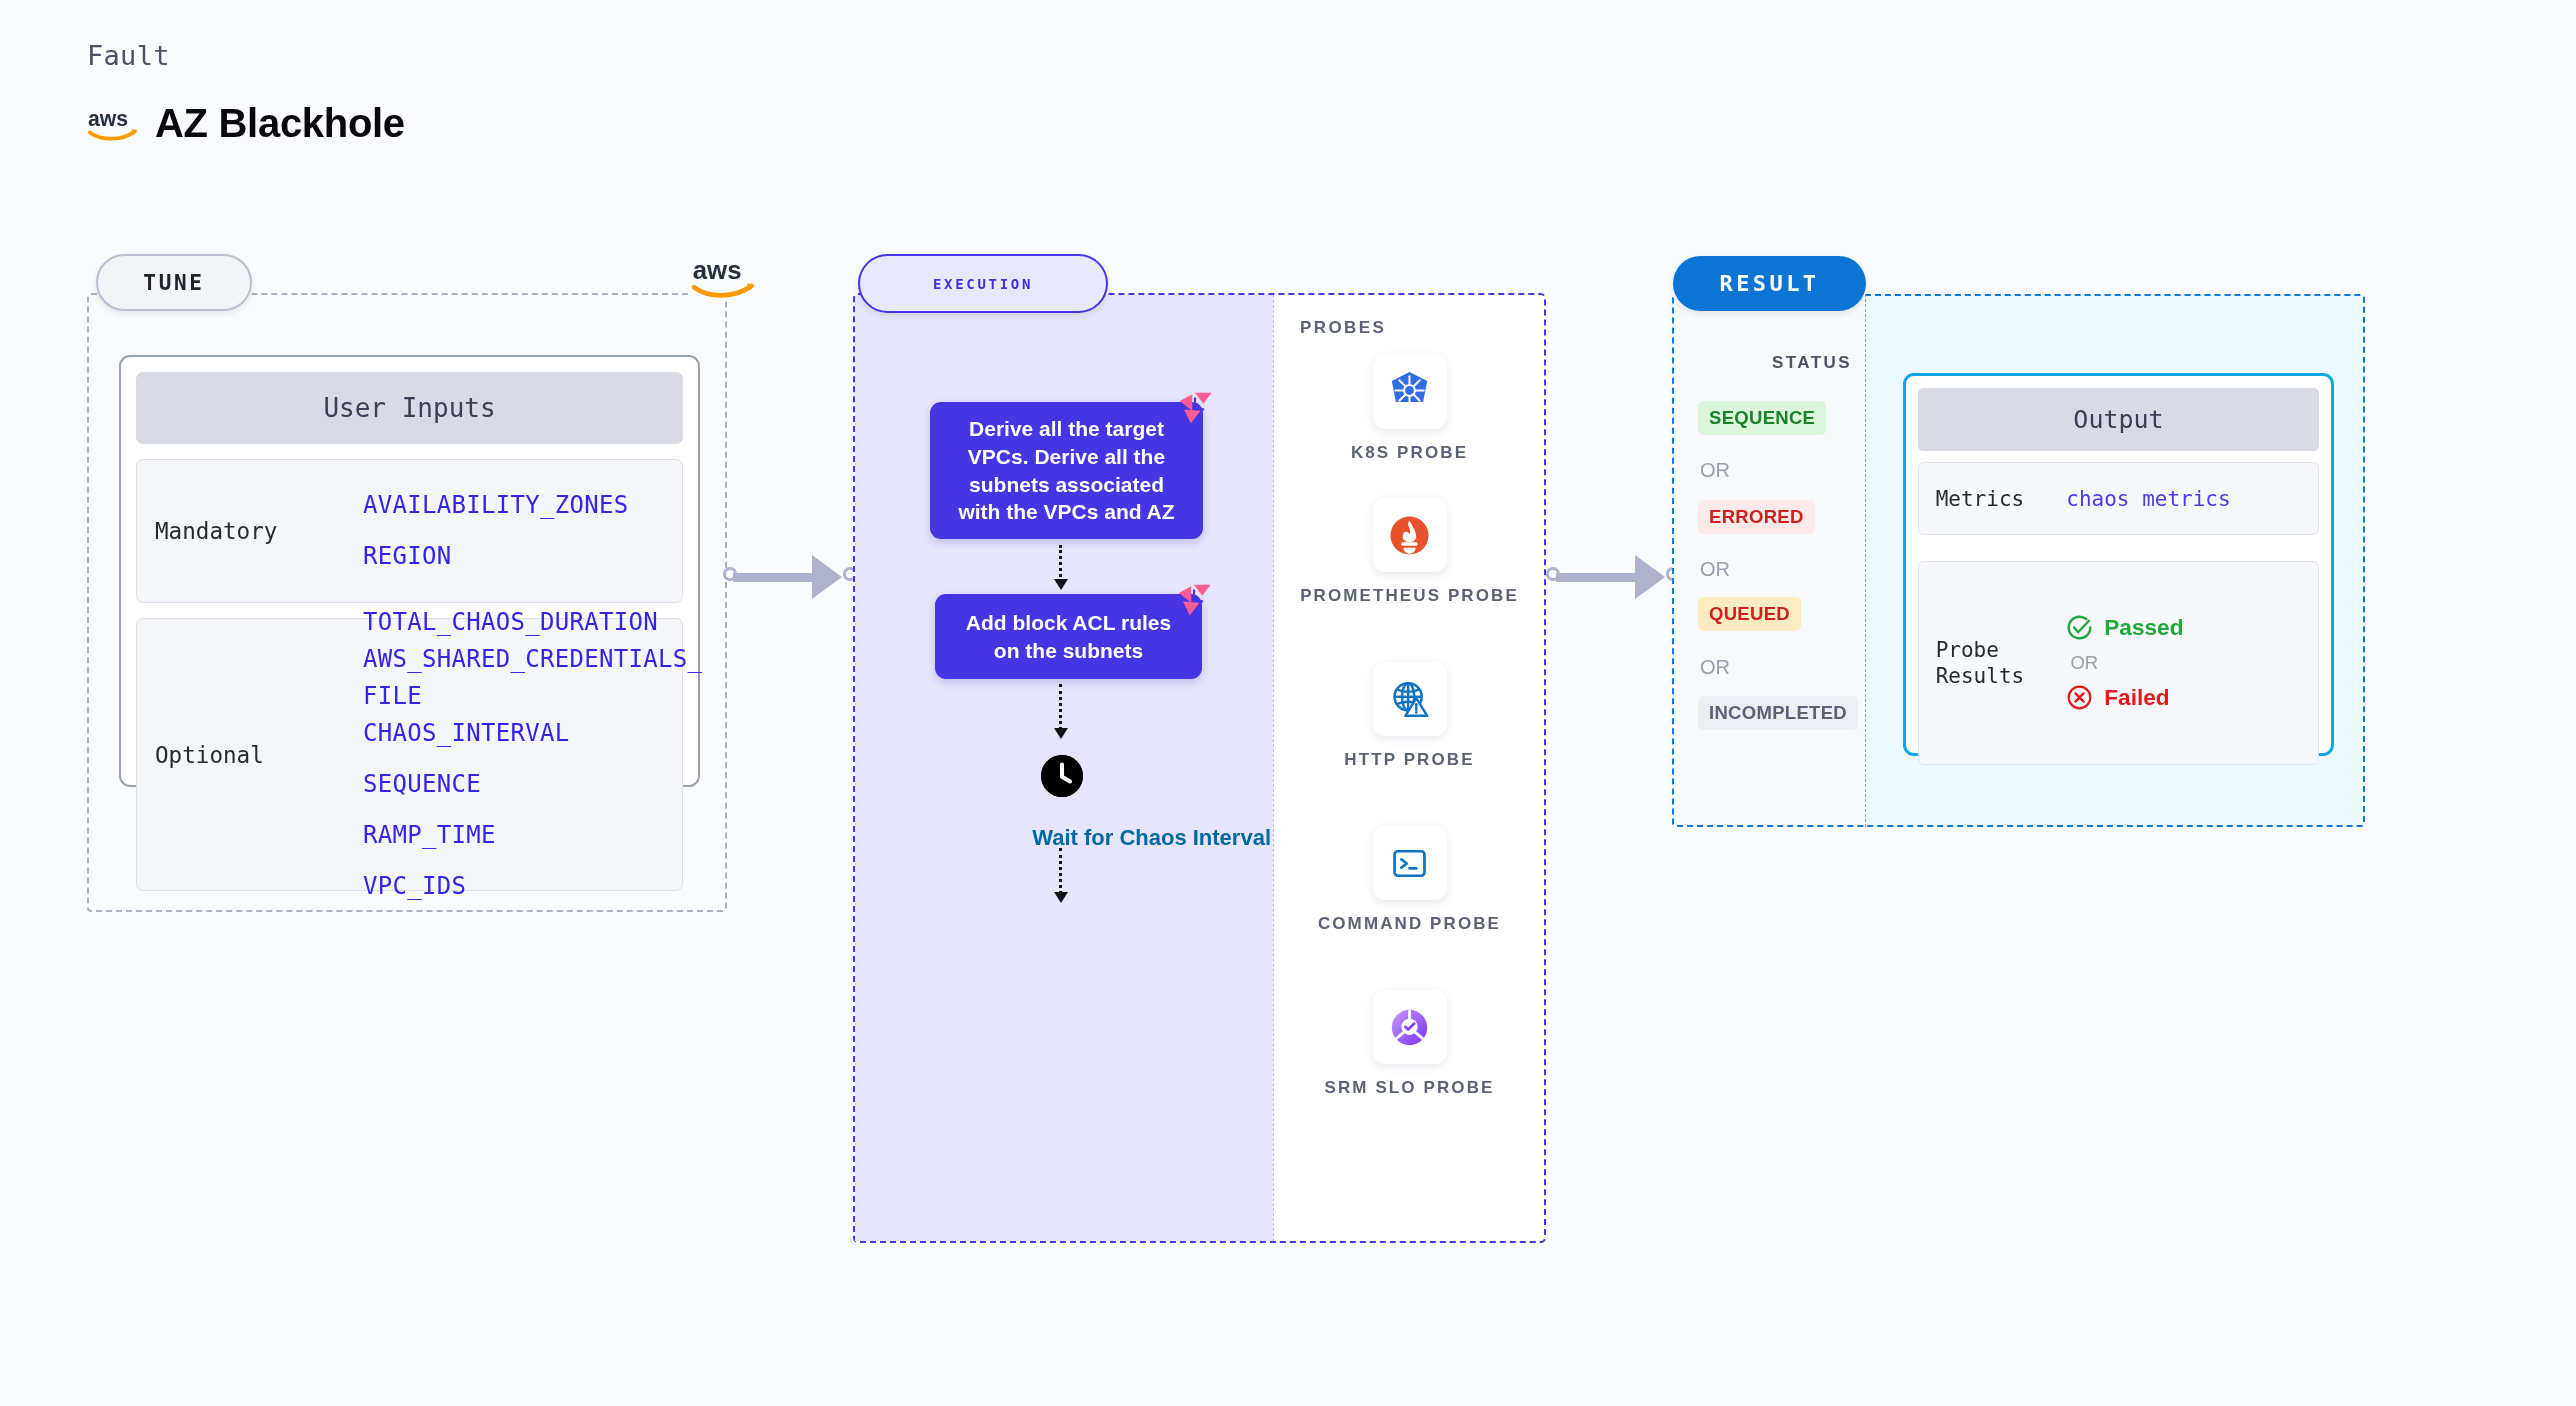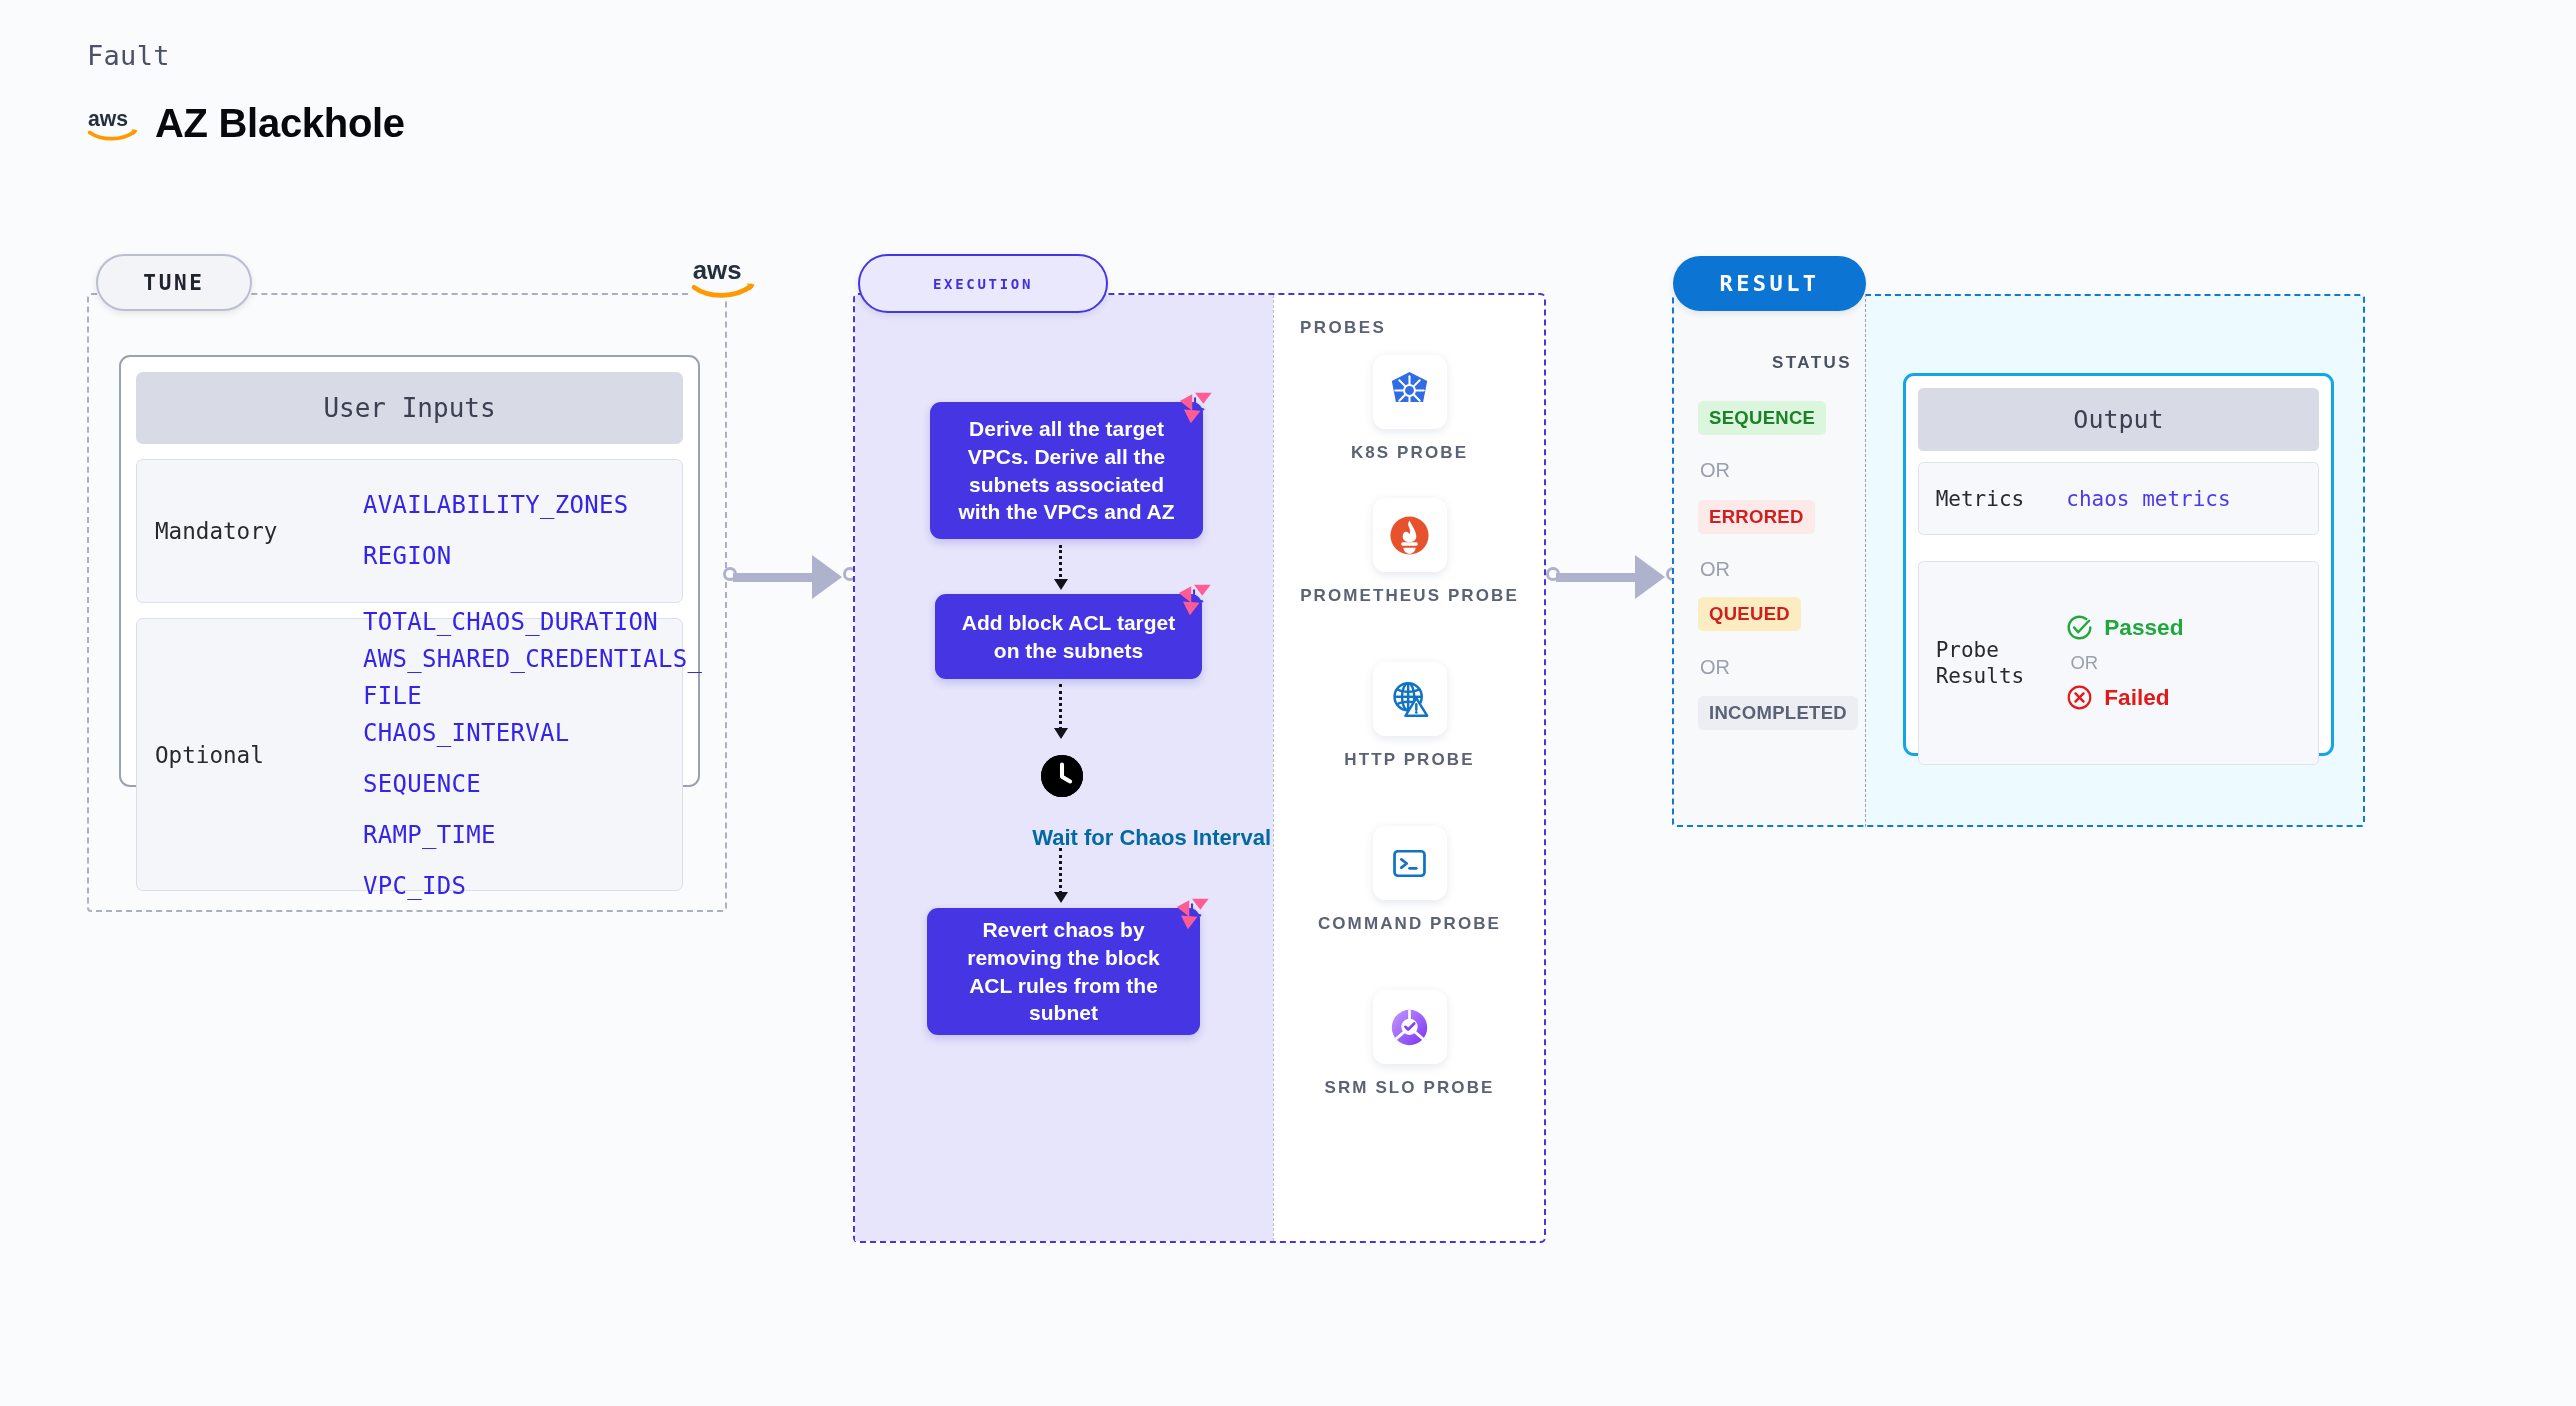--- a/index.html
+++ b/index.html
@@ -303,21 +303,21 @@
         <path d="M20 48 L10 28 L34 30 Z" fill="#ff5c93"></path>
         <path d="M26 26 L26 12" stroke="#4535e3" stroke-width="3" fill="none" stroke-linecap="round"></path>
         <path d="M26 26 L38 28" stroke="#4535e3" stroke-width="3" fill="none" stroke-linecap="round"></path>
       </svg>
     </span>
   </div>
   <div class="connector" style="left:206px;top:252px;height:37px;"></div>
   <div class="connector-arrow" style="left:201px;top:286px;"></div>
 
   <div class="step-box" style="left:82px;top:301px;width:267px;height:85px;">
-    <span>Add block ACL target on the subnets</span>
+    <span>Add block ACL rules on the subnets</span>
     <span class="pinwheel">
       <svg viewBox="0 0 52 52" width="36" height="36">
         <path d="M26 4 L50 4 L38 20 Z" fill="#ff5c93"></path>
         <path d="M4 16 L22 6 L22 30 Z" fill="#ff5c93"></path>
         <path d="M20 48 L10 28 L34 30 Z" fill="#ff5c93"></path>
         <path d="M26 26 L26 12" stroke="#4535e3" stroke-width="3" fill="none" stroke-linecap="round"></path>
         <path d="M26 26 L38 28" stroke="#4535e3" stroke-width="3" fill="none" stroke-linecap="round"></path>
       </svg>
     </span>
   </div>
@@ -329,32 +329,20 @@
       <svg viewBox="0 0 62 62" width="42" height="42">
         <circle cx="31" cy="31" r="31" fill="#000000"></circle>
         <path d="M31 14 L31 32 L43 39" stroke="#ffffff" stroke-width="6" fill="none" stroke-linecap="round" stroke-linejoin="round"></path>
       </svg>
     </span>
     <div id="wait-label">Wait for Chaos Interval</div>
   </div>
   <div class="connector" style="left:206px;top:555px;height:46px;"></div>
   <div class="connector-arrow" style="left:201px;top:599px;"></div>
 
-  <div class="step-box" style="left:74px;top:615px;width:273px;height:127px;">
-    <span>Revert chaos by removing the block ACL rules from the subnet</span>
-    <span class="pinwheel">
-      <svg viewBox="0 0 52 52" width="36" height="36">
-        <path d="M26 4 L50 4 L38 20 Z" fill="#ff5c93"></path>
-        <path d="M4 16 L22 6 L22 30 Z" fill="#ff5c93"></path>
-        <path d="M20 48 L10 28 L34 30 Z" fill="#ff5c93"></path>
-        <path d="M26 26 L26 12" stroke="#4535e3" stroke-width="3" fill="none" stroke-linecap="round"></path>
-        <path d="M26 26 L38 28" stroke="#4535e3" stroke-width="3" fill="none" stroke-linecap="round"></path>
-      </svg>
-    </span>
-  </div>
 </div>
 
 <div id="probes-col">
   <div id="probes-title">PROBES</div>
 
   <div class="probe" style="top:62px;">
     <div class="probe-tile">
       <svg viewBox="0 0 72 72" width="49" height="49">
         <polygon points="36,6 62,19 56,50 16,50 10,19" fill="#326ce5"></polygon>
         <circle cx="36" cy="33" r="8" fill="none" stroke="#ffffff" stroke-width="3"></circle>

